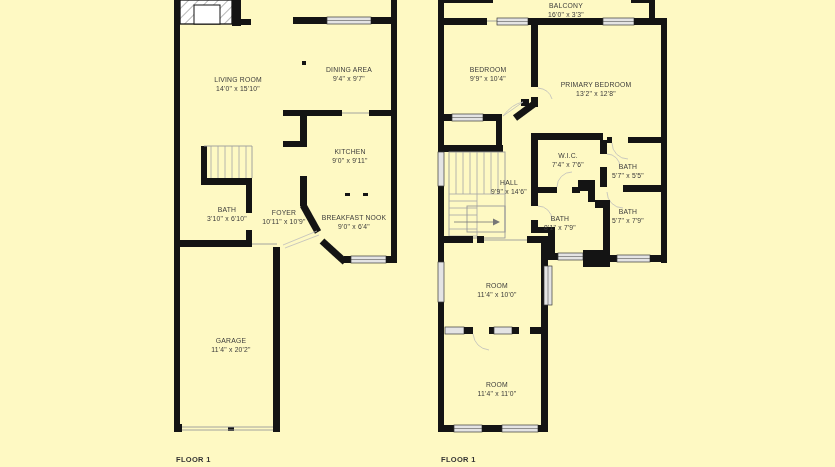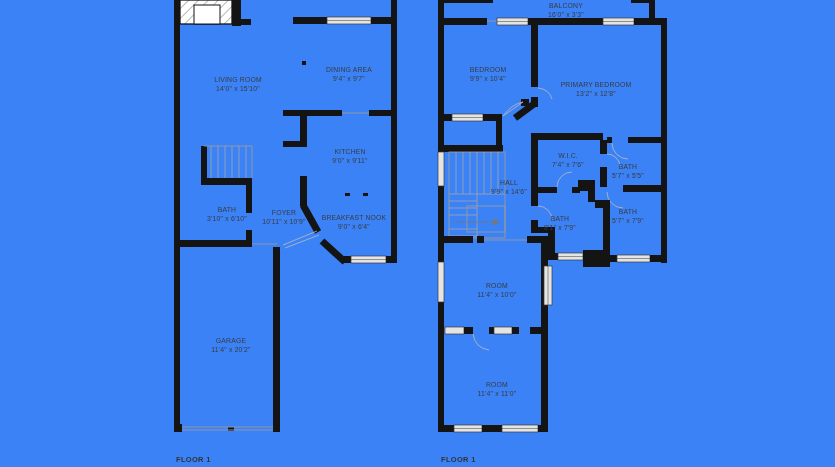--- a/index.html
+++ b/index.html
@@ -1,17 +1,17 @@
 <!DOCTYPE html>
 <html><head>
 <meta charset="utf-8">
 <style>
   html,body{margin:0;padding:0;background:#fff;}
   #stage{
-    position:relative;width:835px;height:467px;background:#3b82f6;
+    position:relative;width:835px;height:467px;background:#fef9c3;
     font-family:"Liberation Sans", sans-serif;overflow:hidden;
   }
   #plan-svg{position:absolute;left:0;top:0;}
   .wall{fill:#141414;}
   .win{fill:#e4e4e4;stroke:#3a3a3a;stroke-width:0.7;}
   .thin{stroke:#9a9a9a;stroke-width:0.9;fill:none;}
   .tread{stroke:#a6a6a6;stroke-width:0.8;}
   .arc{stroke:#bdbdbd;stroke-width:0.8;fill:none;}
   .wline{stroke:#141414;stroke-width:7;fill:none;}
   .room-label{

